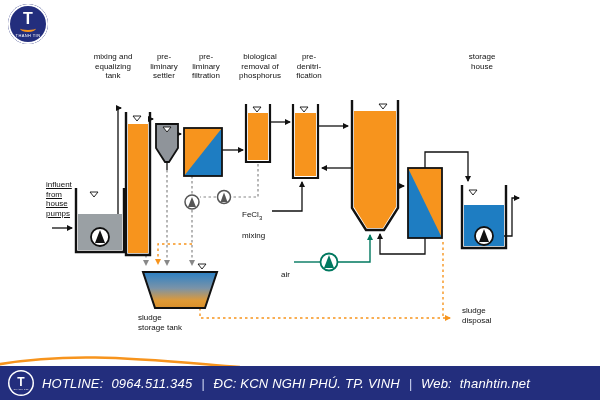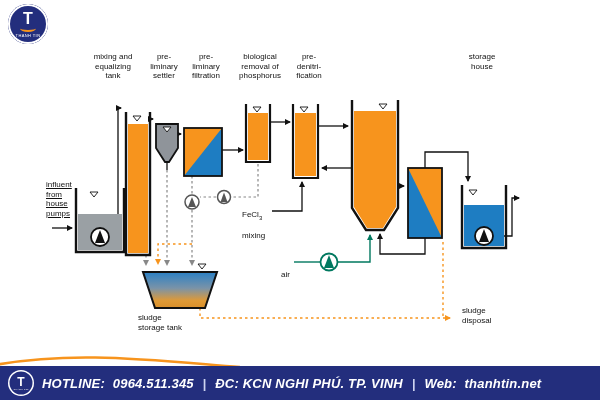--- a/index.html
+++ b/index.html
@@ -16,21 +16,21 @@
   .logo-swoosh{width:16px;height:5px;border-bottom:2px solid #f7941d;border-radius:50%;margin-top:-2px;}
   .logo-name{color:#fff;font-size:4px;letter-spacing:.4px;margin-top:1px;}
   
   .footer{position:absolute;left:0;top:366px;width:600px;height:34px;background:#232e7d;
           display:flex;align-items:center;color:#fff;}
   .flogo{width:26px;height:26px;border-radius:50%;background:#232e7d;margin:0 8px 0 8px;flex:0 0 auto;
          box-shadow:inset 0 0 0 1.5px #fff, inset 0 0 0 3px #232e7d;
          display:flex;flex-direction:column;align-items:center;justify-content:center;}
   .flogo-t{color:#fff;font-weight:bold;font-size:12px;line-height:1;}
   .flogo-name{color:#fff;font-size:2.5px;letter-spacing:.2px;}
-  .footer-text{font-size:13px;font-weight:bold;font-style:italic;white-space:nowrap;letter-spacing:.2px;}
+  .footer-text{font-size:13px;font-weight:normal;font-style:italic;white-space:nowrap;letter-spacing:.2px;}
   .footer-text .sep{margin:0 5px;color:#cdd4f0;}
   .footer-text .gap{margin-left:4px;}
   sub{font-size:6px;}
 </style>
 </head>
 <body>
 
 <div class="page">
 
   <div class="logo">

